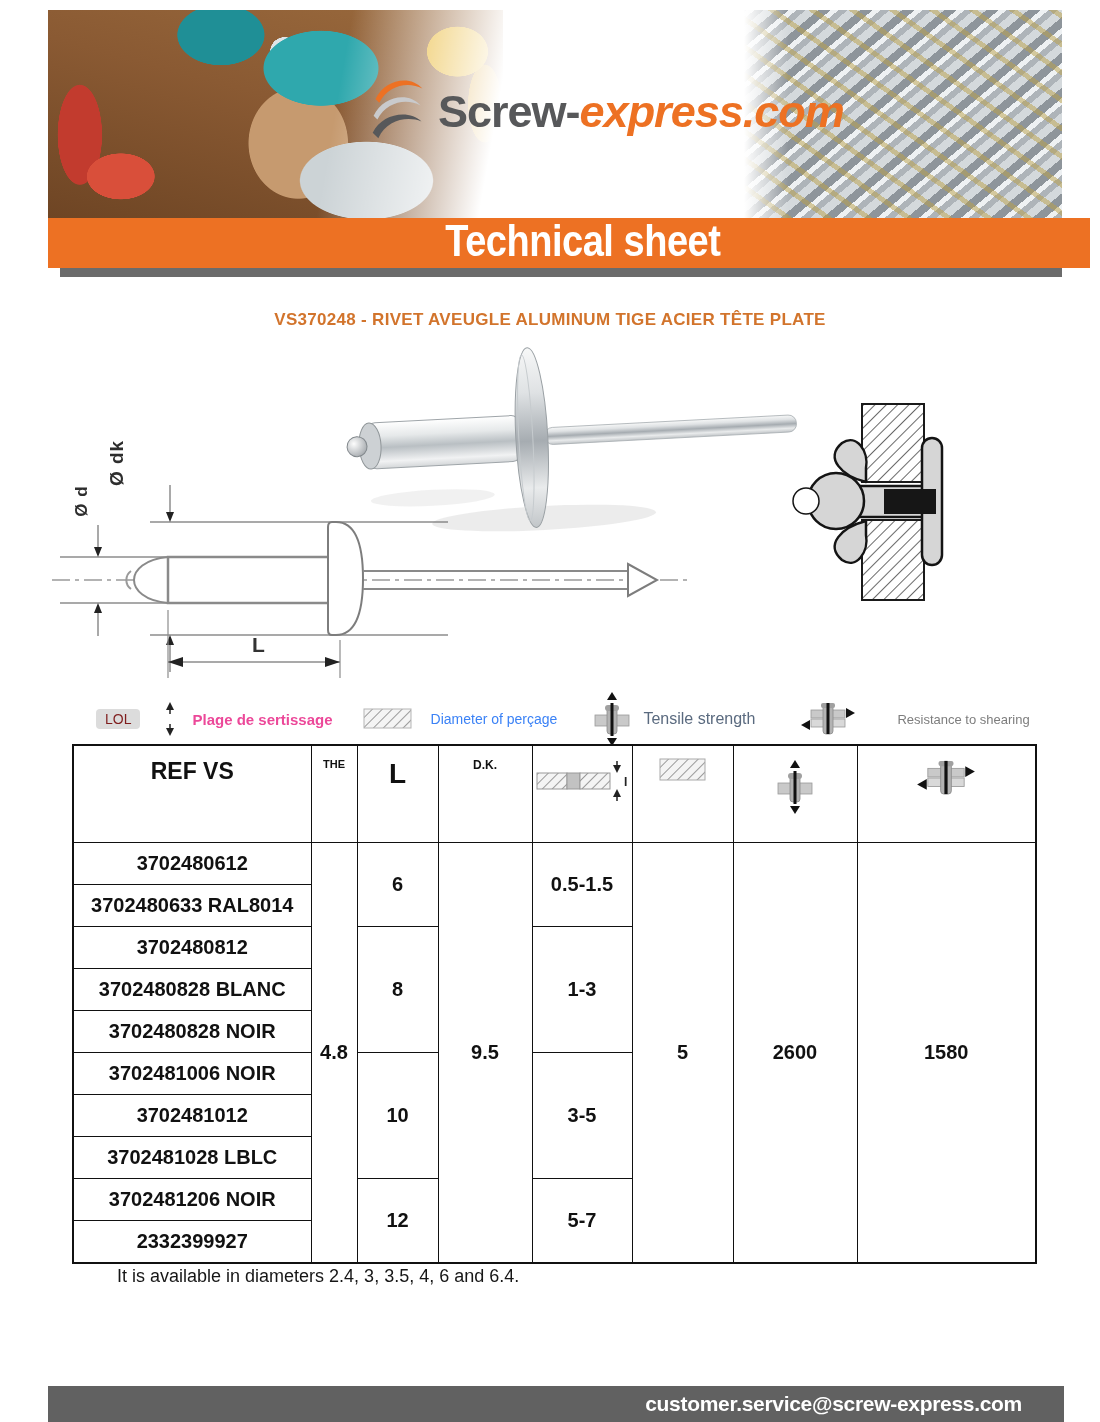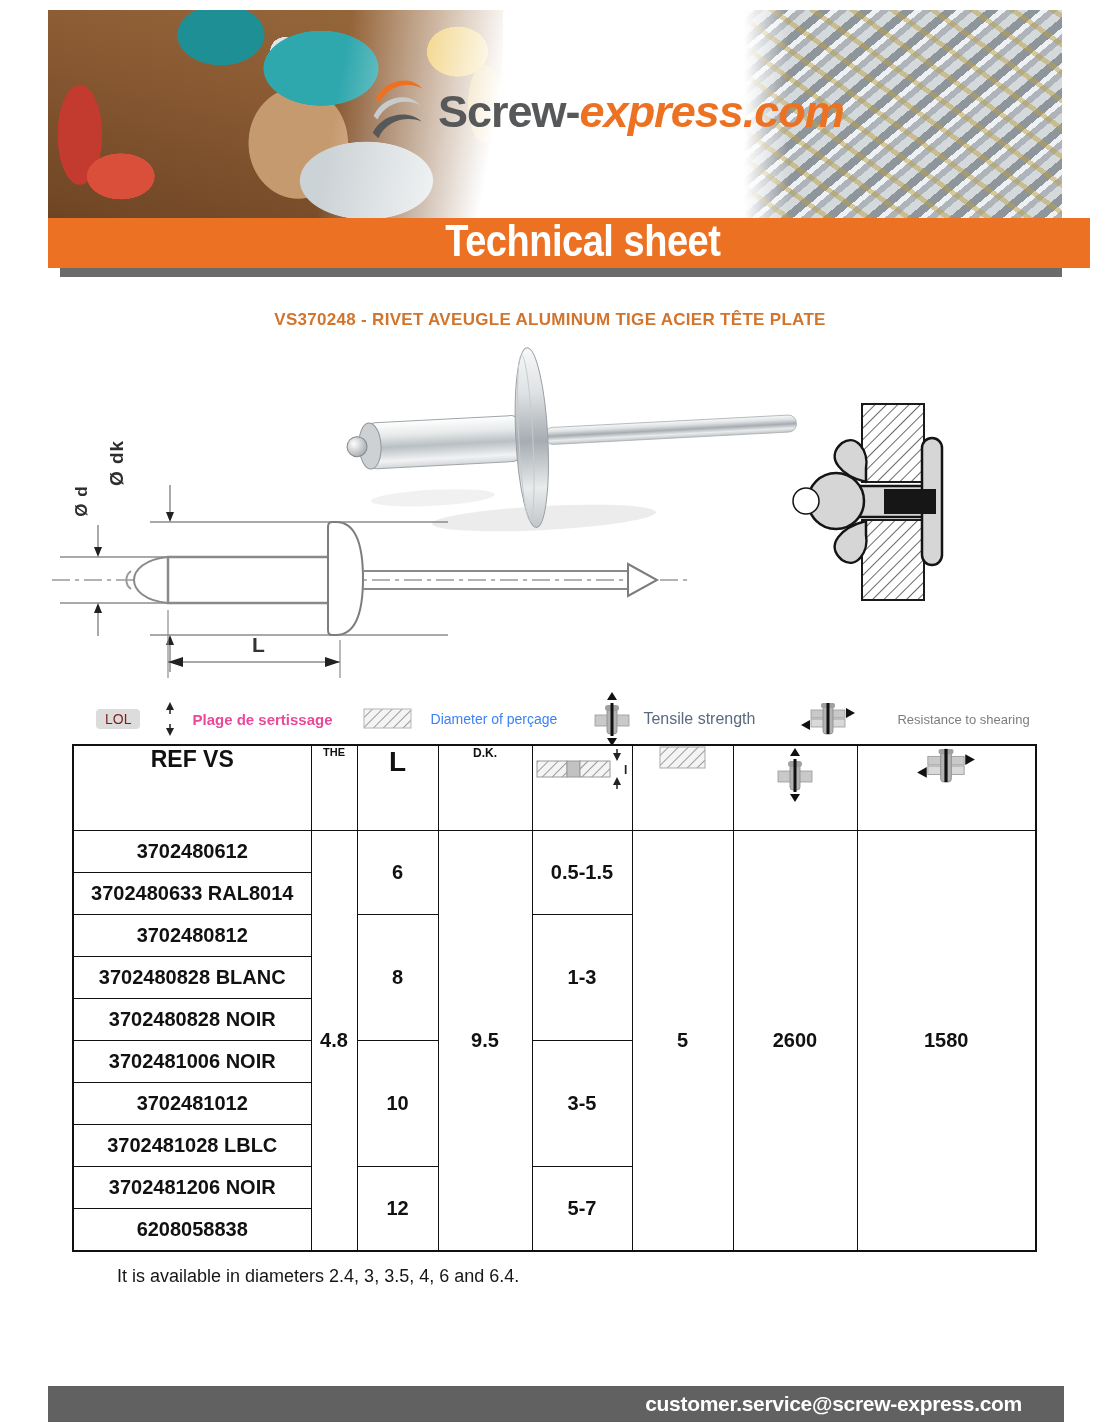--- a/index.html
+++ b/index.html
@@ -56,21 +56,21 @@
   .leg-gray{margin-left:18px;font-size:14px;color:#3b82f6;}
   .leg-blue{margin-left:12px;font-size:16px;color:var(--legend-blue,#5A6A7F);}
   .leg-gray2{margin-left:40px;font-size:13px;color:#7d7d7d;}
   .mL22{margin-left:22px;} .mL30{margin-left:30px;} .mL36{margin-left:36px;} .mL44{margin-left:44px;}
 
   
   table.spec{position:absolute;left:72px;top:744px;border-collapse:collapse;table-layout:fixed;
     border:2px solid #111;}
   table.spec th,table.spec td{border:1.5px solid #111;padding:0;text-align:center;
     font-weight:bold;color:#111;background:#fff;}
-  table.spec thead th{height:84px;vertical-align:top;}
+  table.spec thead th{height:84px;vertical-align:top;padding-top:12px;}
   th.h-ref{font-size:23px;} th.h-the{font-size:11px;font-weight:bold;padding-top:18px;}
   th.h-l{font-size:28px;} th.h-dk{font-size:12px;padding-top:18px;}
   table.spec tbody td{height:41px;font-size:20px;margin-top:40px;}
   td.ref-cell{font-size:20px;}
 
   
   .note{position:absolute;left:117px;top:1266px;font-size:18px;color:#161616;}
   .footer{position:absolute;left:48px;top:1386px;width:1016px;height:36px;
     background:var(--footer-gray,#616161);display:flex;align-items:center;justify-content:flex-end;
     padding-right:42px;box-sizing:border-box;}
@@ -325,21 +325,21 @@
       </tr>
       <tr>
         <td class="ref-cell">3702481028 LBLC</td>
       </tr>
       <tr>
         <td class="ref-cell">3702481206 NOIR</td>
         <td rowspan="2">12</td>
         <td rowspan="2">5-7</td>
       </tr>
       <tr>
-        <td class="ref-cell">6208058838</td>
+        <td class="ref-cell">2332399927</td>
       </tr>
     </tbody>
   </table>
 
   <div class="note">It is available in diameters 2.4, 3, 3.5, 4, 6 and 6.4.</div>
 
   <div class="footer">
     <span>customer.service@screw-express.com</span>
   </div>
 </div>

